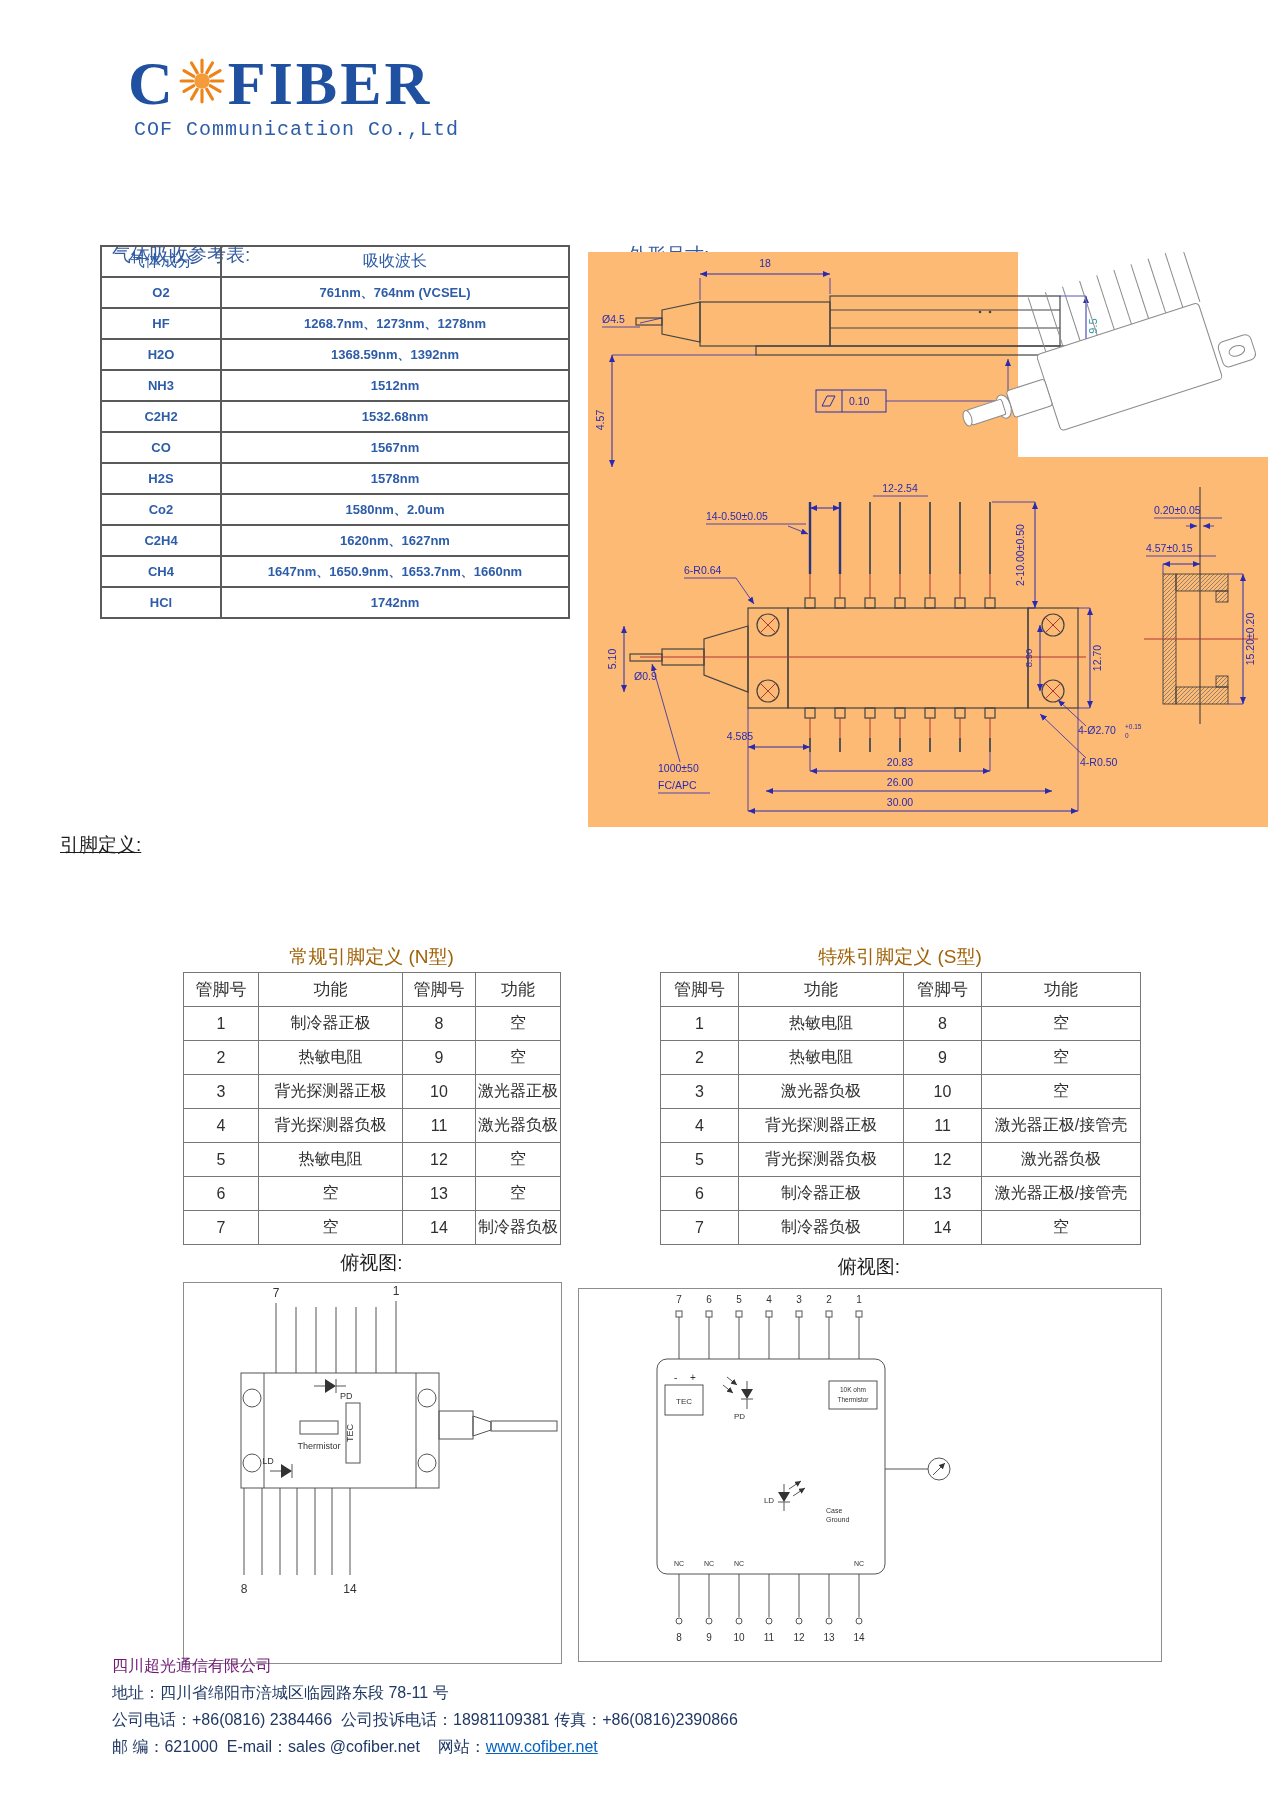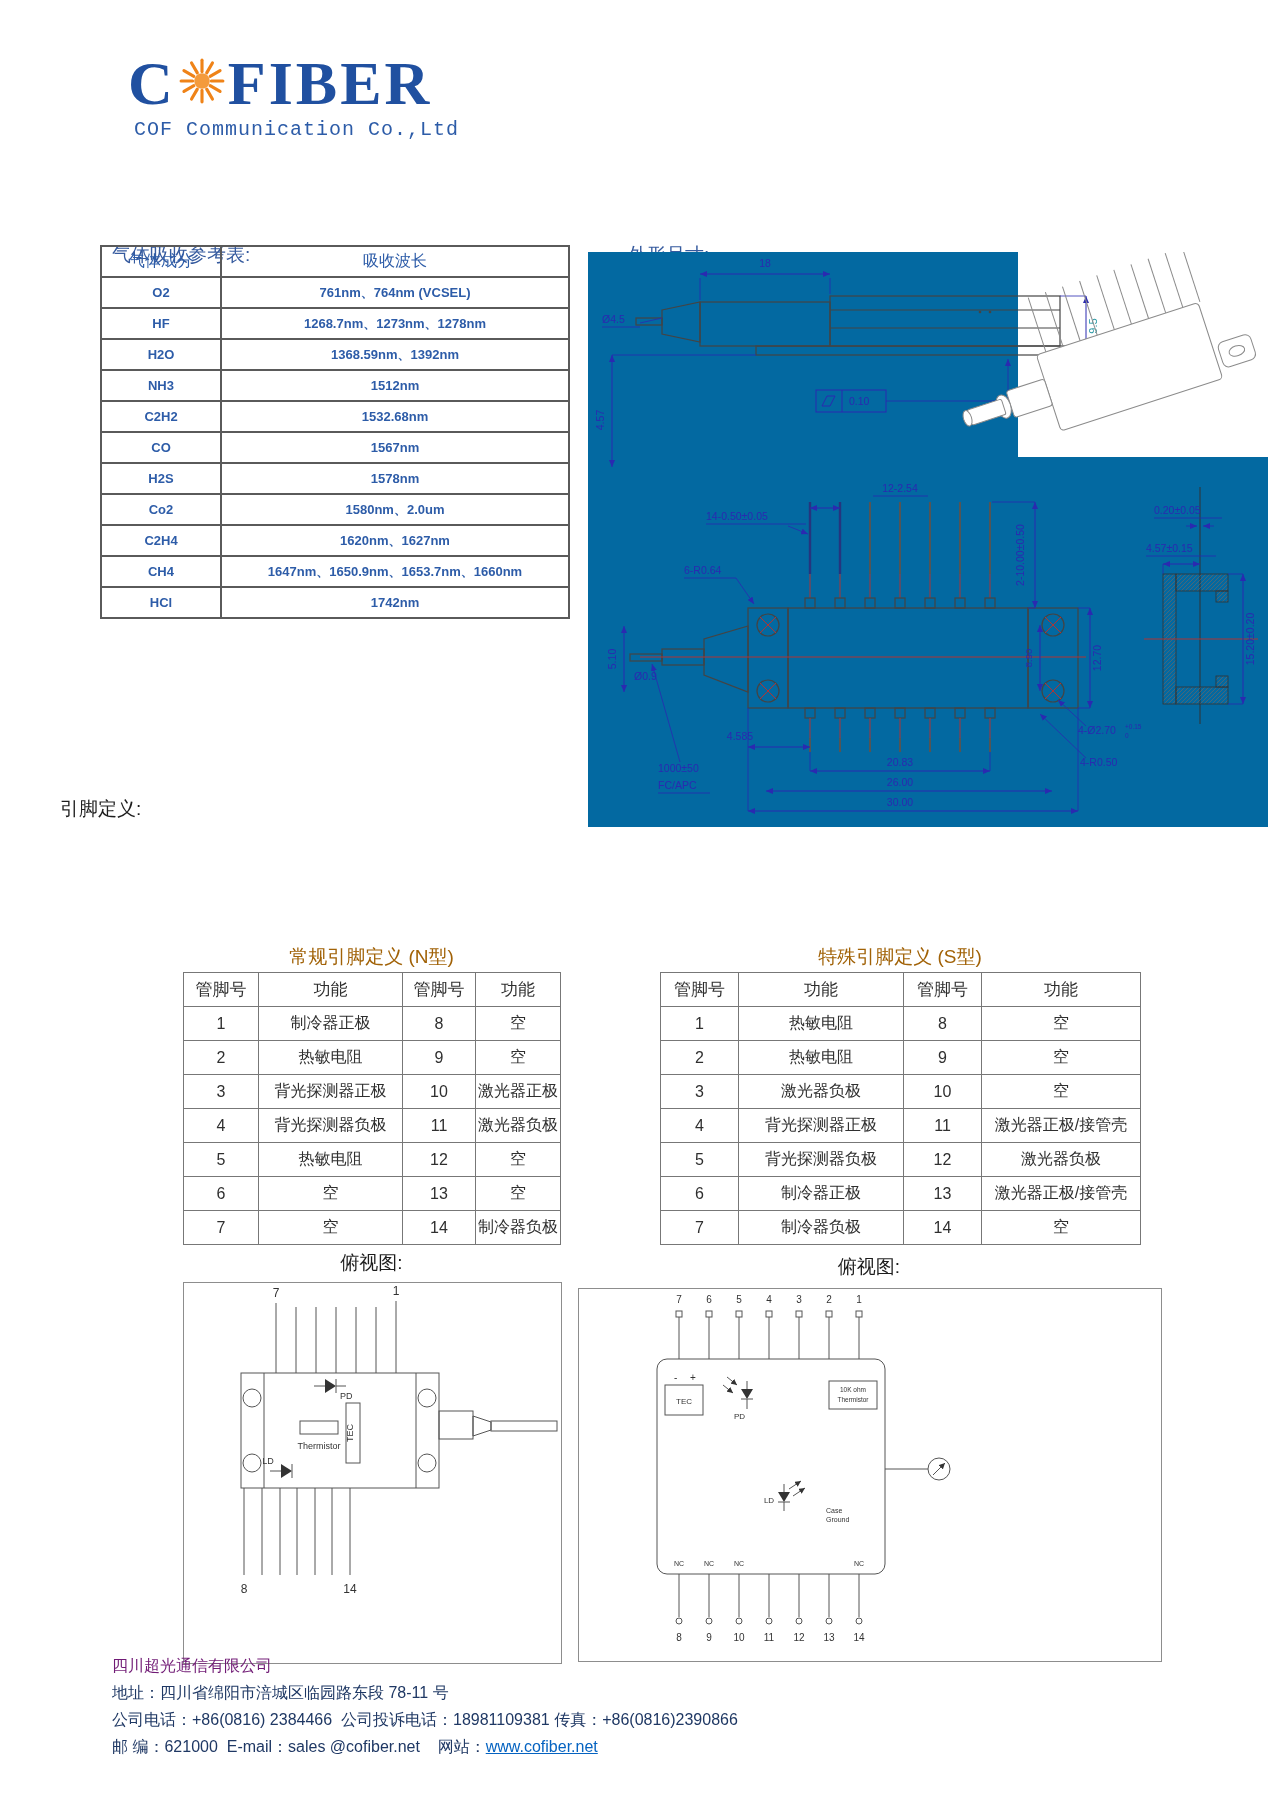--- a/index.html
+++ b/index.html
@@ -28,21 +28,21 @@
   .gas-table th{font-weight:normal;font-size:16px;}
   .gas-table .col-gas{width:118px;}
 
   
   .pin-table th,.pin-table td{border:1.5px solid #777;height:33px;padding:0;
       text-align:center;font-size:16px;color:#2f2f2f;white-space:nowrap;overflow:hidden;}
   .pin-table th{font-weight:normal;font-size:17px;}
   .tbl-title{text-align:center;font-size:19px;color:#a16207;}
 
   
-  .panel{background:#0369a1;}
+  .panel{background:#fdba74;}
   .schembox{border:1px solid #8d8d8d;background:#fff;}
 
   svg text{font-family:"Liberation Sans",sans-serif;}
   .dim{stroke:#2a2ab0;stroke-width:1;fill:none;}
   .thin{stroke:#2a2ab0;stroke-width:0.8;fill:none;}
   .out{stroke:#444;stroke-width:1.2;fill:none;}
   .dimt{fill:#2a2ab0;font-size:10.5px;}
   .teal{fill:#2e9aa6;}
   .red{stroke:#b03434;stroke-width:1;}
   .schem{stroke:#555;stroke-width:1;fill:none;}
@@ -372,21 +372,21 @@
         <line class="red" x1="556" y1="387" x2="670" y2="387"></line>
 
         <line class="dim" x1="655" y1="322" x2="655" y2="452" marker-start="url(#mb)" marker-end="url(#ma)"></line>
         <line class="thin" x1="640" y1="322" x2="655" y2="322"></line>
         <line class="thin" x1="640" y1="452" x2="655" y2="452"></line>
         <text class="dimt" transform="rotate(-90 666 387)" x="666" y="387" text-anchor="middle">15.20±0.20</text>
       </g>
     </svg>
   </div>
 
-  <div class="abs dark-title" style="left:60px;top:796px;">引脚定义:</div>
+  <div class="abs dark-title" style="left:60px;top:832px;text-decoration:underline;">引脚定义:</div>
 
   <div class="abs tbl-title" style="left:183px;top:944px;width:377px;">常规引脚定义 (N型)</div>
   <table class="abs pin-table" style="left:183px;top:972px;width:377px;">
     <colgroup>
         <col style="width:75px">
         <col style="width:144px">
         <col style="width:73px">
         <col style="width:85px">
       </colgroup>
     <thead>

